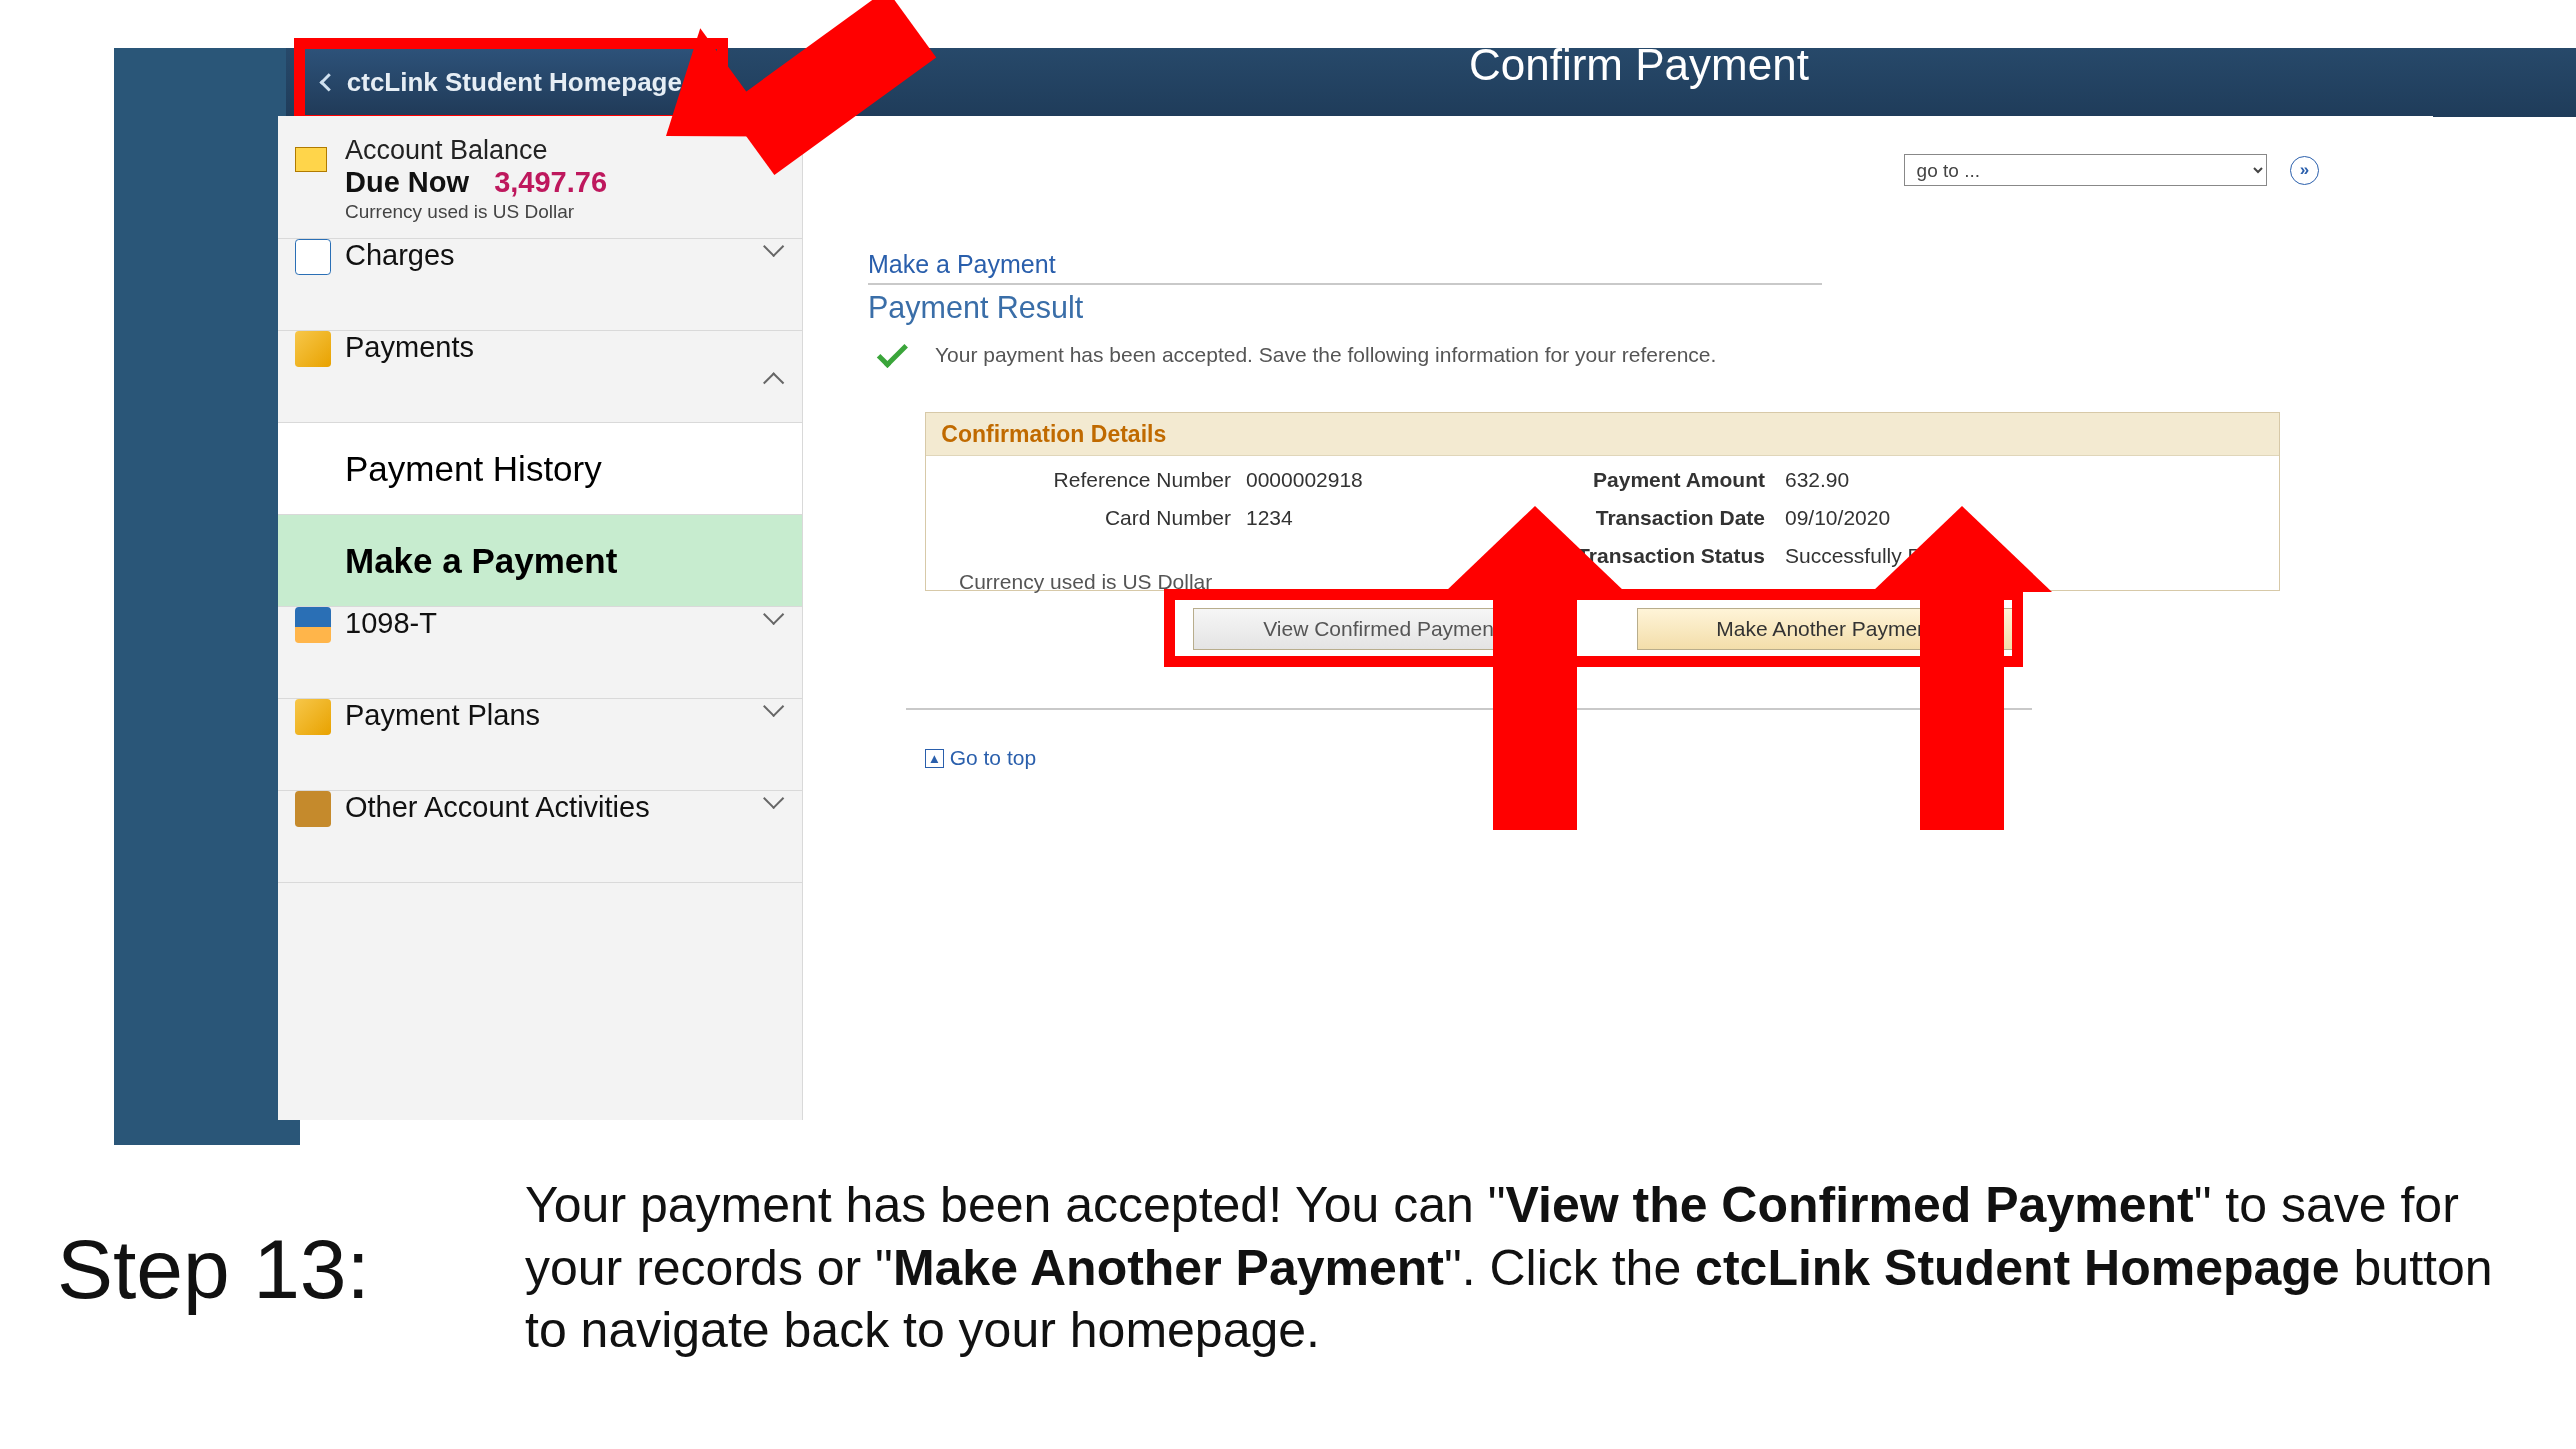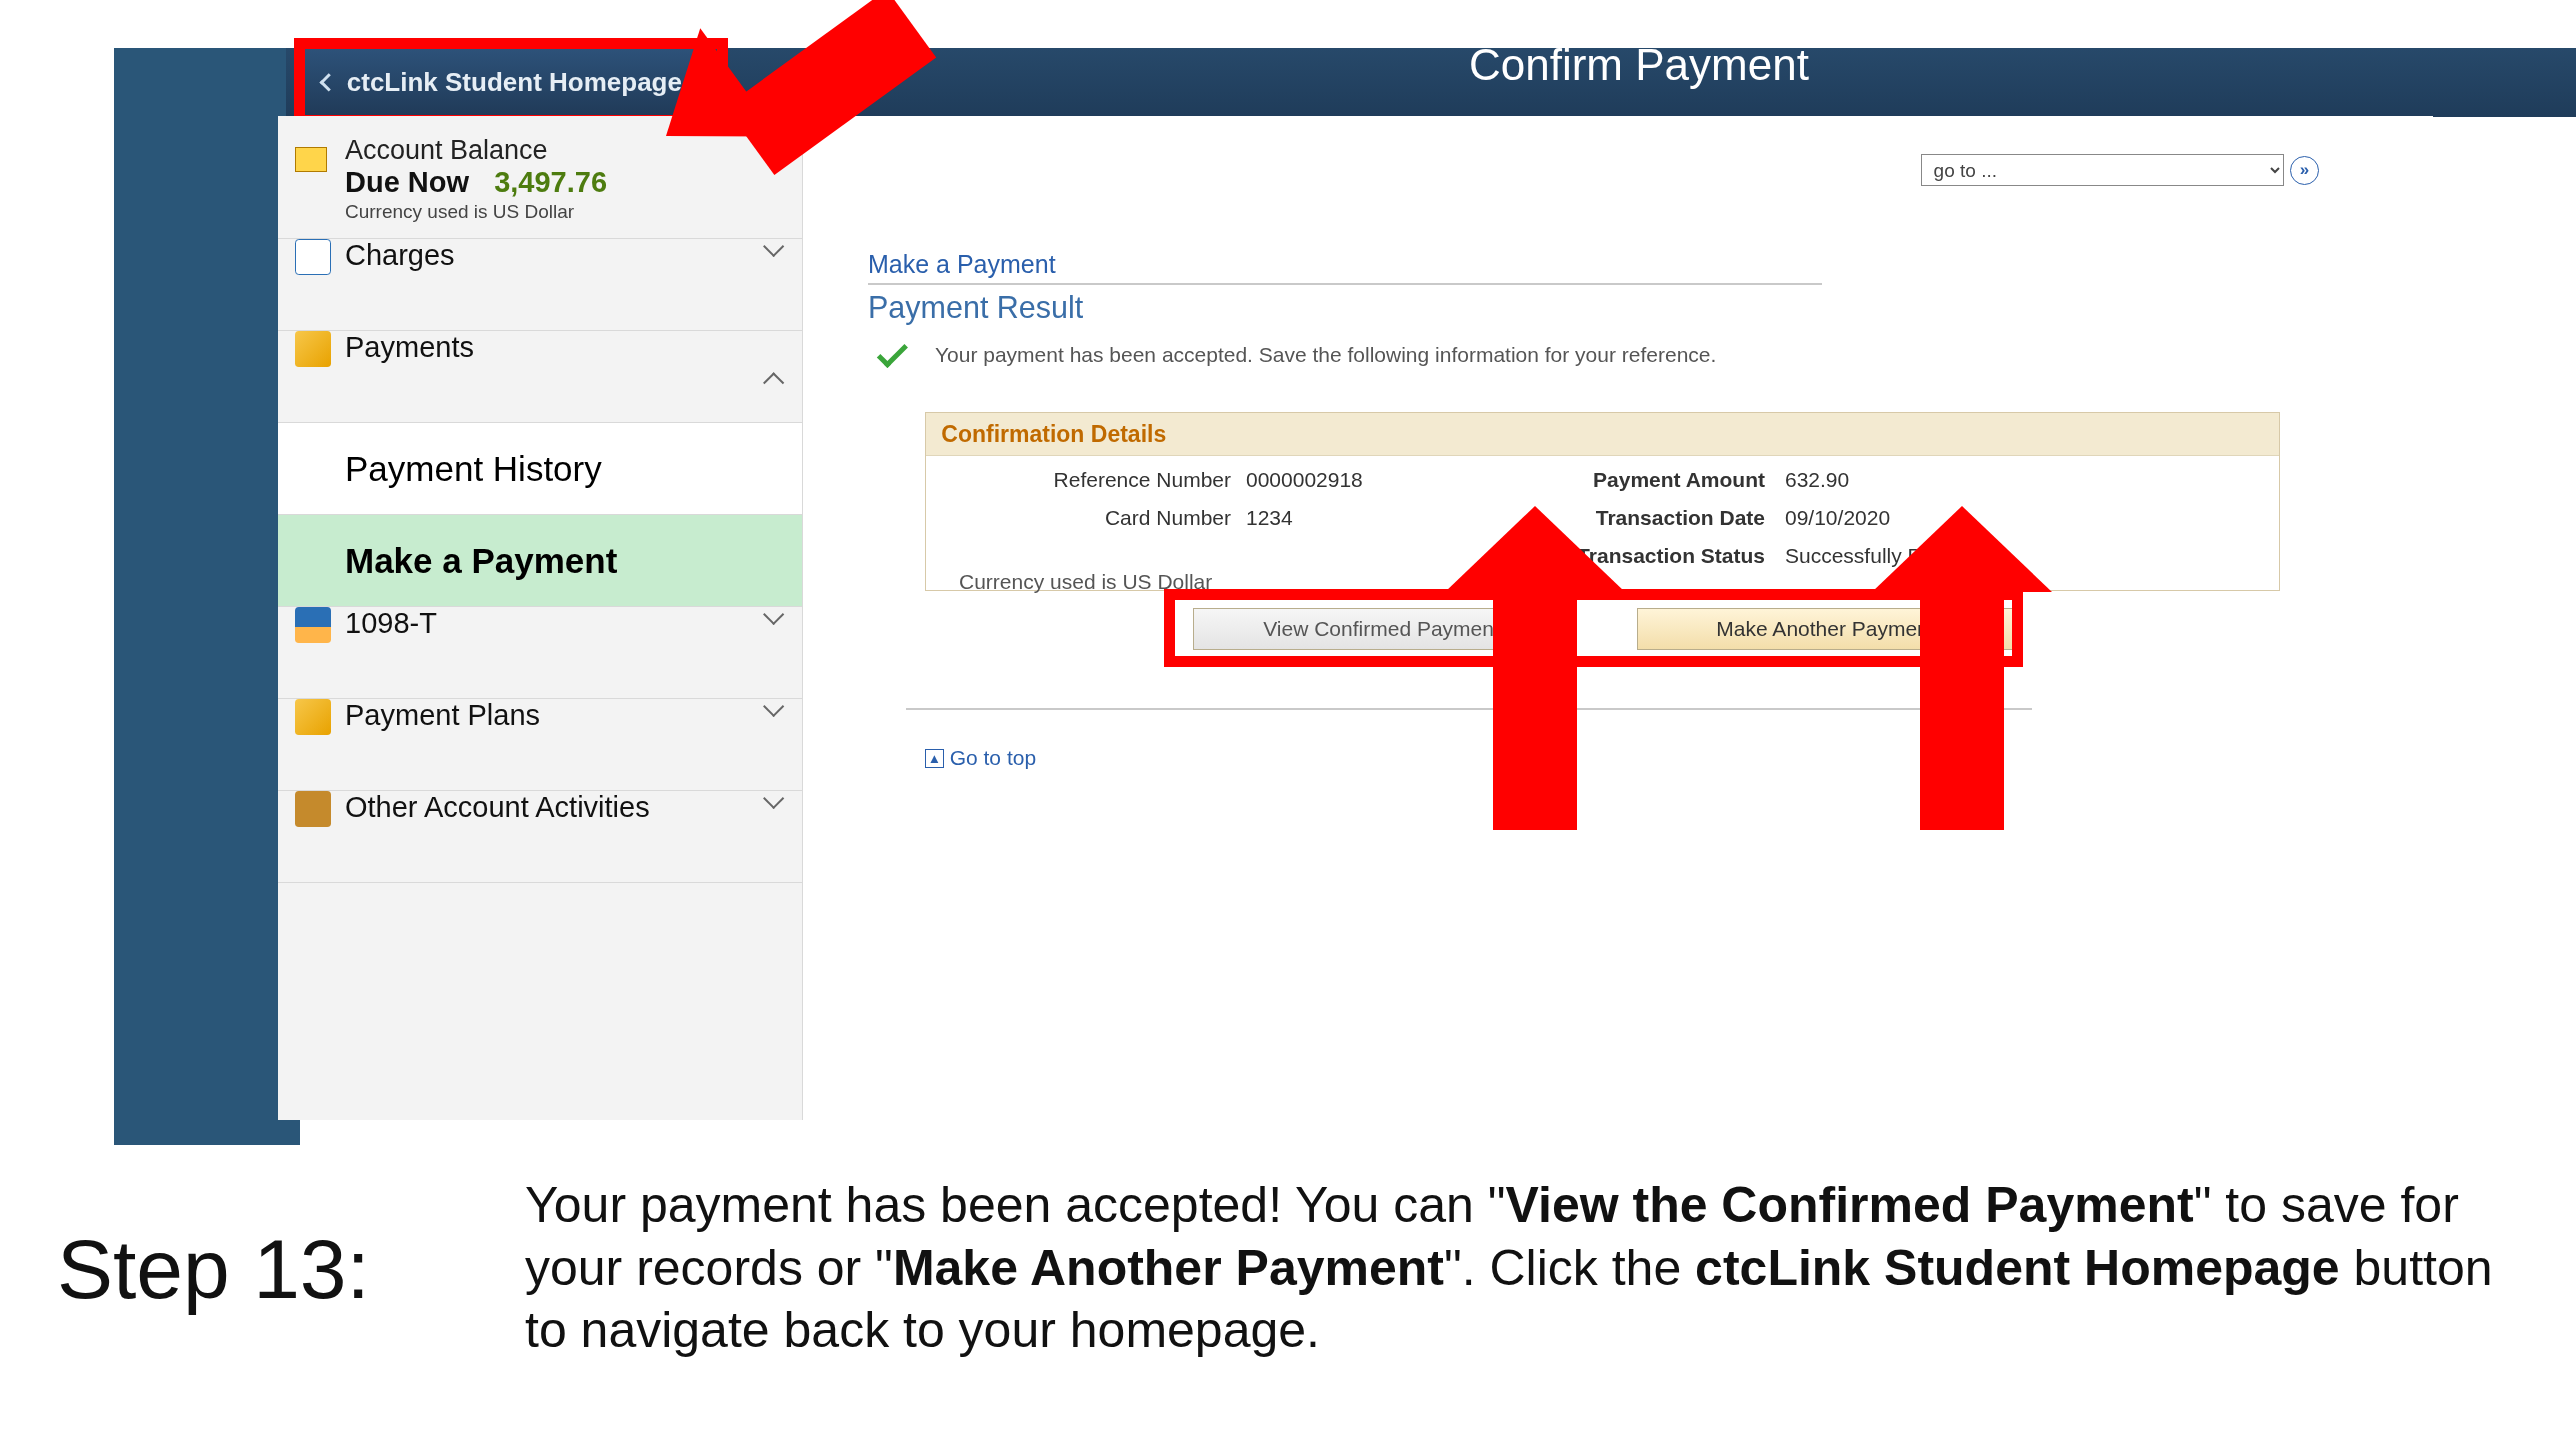--- a/index.html
+++ b/index.html
@@ -16,39 +16,39 @@
   .back-btn .chev { display:inline-block; width:13.4px; height:13.4px; border-left:3.8px solid #cfe0ef; border-bottom:3.8px solid #cfe0ef; transform: rotate(45deg); }
   .header-title { position: absolute; left: 1469px; top: 40px; color: #fff; font-weight: normal; font-size: 44px; }
   
   .hl-back { position: absolute; left: 294px; top: 38px; width: 434px; height: 88px; border: 11.4px solid #ff0000; }
   
   .sidebar { position: absolute; left: 278px; top: 116px; width: 525px; height: 1004px; background: #f3f3f3; border-right: 1px solid #d9d9d9; }
   .balance-box { padding: 19px 27px 15.3px 67px; position: relative; border-bottom: 1px solid #d9d9d9; }
   .balance-box .ico { position:absolute; left:17px; top:30.5px; width:32px; height:25px; background:#ffd54a; border:1.9px solid #b07a00; }
   .balance-box .line1 { font-size: 27px; color:#222; }
   .balance-box .line2 { font-size: 29px; font-weight: bold; color:#111; }
-  .balance-box .amt { color:#4d7c0f; font-weight:bold; margin-left: 17px; }
+  .balance-box .amt { color:#be185d; font-weight:bold; margin-left: 17px; }
   .balance-box .line3 { font-size: 19px; color:#444; margin-top:1.9px; }
   .nav-item { position: relative; height: 92px; display:flex; align-items:flex-start; padding-left:67px;
               font-size: 29px; color:#111; border-bottom:1px solid #d9d9d9; background:#f3f3f3; }
   .nav-item .ico { position:absolute; left:17px; width:36px; height:36px; border-radius:3.8px; }
   .nav-item .chev { position:absolute; right:21px; width:15.3px; height:15.3px;
                     border-right:2.9px solid #666; border-bottom:2.9px solid #666; transform:rotate(45deg); }
   .nav-item .chev.up { transform:rotate(-135deg); top:44px; }
   .nav-sub { height:92px; display:flex; align-items:center; padding-left:67px; font-size:35px;
              border-bottom:1px solid #d9d9d9; background:#fff; }
   .nav-sub.active { background:#c7eccf; font-weight:bold; }
   .ico-charges { background: #fff; border:1.9px solid #2a6fb5; }
   .ico-pay { background: linear-gradient(135deg,#f7c74a,#e8a200); }
   .ico-1098 { background: linear-gradient(#2a6fb5,#2a6fb5 55%, #ffb54a 55%); border-radius:50% 50% 0 0; }
   .ico-plans { background: linear-gradient(135deg,#f7c74a,#e8a200); }
   .ico-other { background:#c58a2c; }
   
   .main { position:absolute; left:811px; top:116px; width:1622px; height:1004px; background:#fff; }
-  .goto-wrap { position:absolute; right:114px; top:38px; display:flex; align-items:center; gap:6px; }
+  .goto-wrap { position:absolute; right:114px; top:38px; display:flex; align-items:center; gap:23px; }
   .goto { width:363px; height:32px; border:1px solid #888; font-size:19px; color:#444; background:#fff; padding:0 7.6px; }
   .goto-go { width:29px; height:29px; border-radius:50%; border:1.9px solid #2a5fac; color:#2a5fac;
              display:flex; align-items:center; justify-content:center; font-size:17px; font-weight:bold; }
   .crumb { position:absolute; left:57px; top:134px; font-size:25px; color:#2a5fac; }
   .section-title { position:absolute; left:57px; top:174px; font-size:30.5px; color:#3a6ea8; }
   .sep { position:absolute; left:57px; top:167px; width:954px; height:1.9px; background:#c9c9c9; }
   .check { position:absolute; left:67px; top:229px; width:29px; height:15.3px;
            border-left:5.7px solid #3aa53a; border-bottom:5.7px solid #3aa53a; transform:rotate(-45deg); }
   .accepted { position:absolute; left:124px; top:227px; font-size:21px; color:#555; }
   .panel { position:absolute; left:114px; top:296px; width:1355px; border:1px solid #d7c9a8; }

